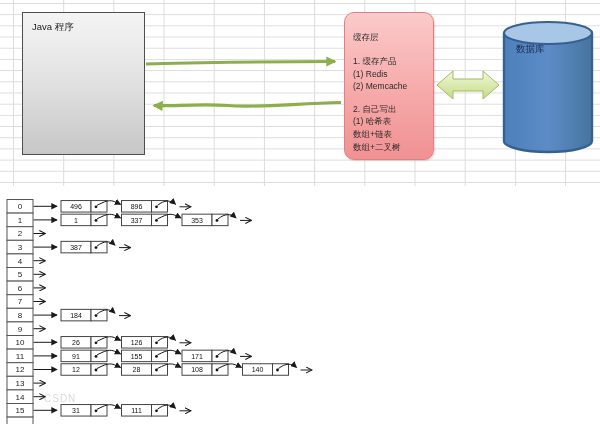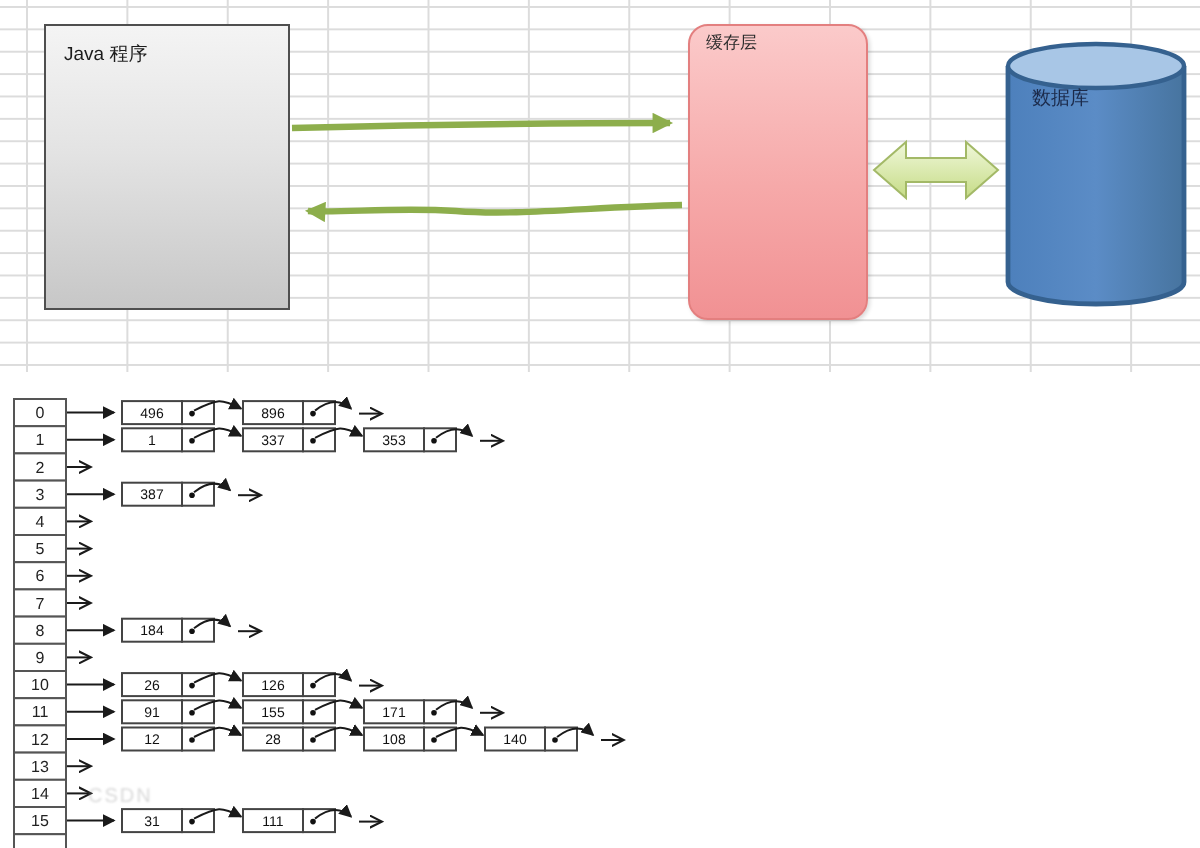--- a/index.html
+++ b/index.html
@@ -20,21 +20,21 @@
     position:absolute;left:22px;top:12px;width:123px;height:143px;
     background:linear-gradient(to bottom,#f4f4f4 0%,#e3e3e3 45%,#c7c7c7 100%);
     border:1.5px solid #4f4f4f;box-sizing:border-box;
   }
   .java-box .label{padding:8px 0 0 9px;font-size:9.5px;color:#1c1c1c;}
 
   .cache-box{
     position:absolute;left:344px;top:12px;width:90px;height:148px;
     background:linear-gradient(to bottom,#fbcaca 0%,#f6a9a9 55%,#f19193 100%);
     border:1px solid #e37f7f;border-radius:10px;box-sizing:border-box;
-    padding:2px 4px 0 8px;color:#2b2b2b;
+    padding:18px 4px 0 8px;color:#2b2b2b;
     box-shadow:1px 1px 2px rgba(0,0,0,0.15);
   }
   .cache-title{font-size:8.5px;line-height:13px;margin-bottom:11px;}
   .cache-line{font-size:8.5px;line-height:12.6px;white-space:nowrap;}
   .cache-line.empty{height:10px;}
 
   .overlay{position:absolute;left:0;top:0;width:600px;height:424px;}
   .ht-line{stroke:#1a1a1a;stroke-width:1;fill:none;}
   svg text{font-family:"Liberation Sans","DejaVu Sans",sans-serif;}
 
@@ -49,20 +49,30 @@
 <div id="stage">
 
   <div class="grid"></div>
 
   <div class="java-box">
     <div class="label">Java 程序</div>
   </div>
 
   <div class="cache-box">
     <div class="cache-title">缓存层</div>
+    <div id="cache-lines">
+        <div class="cache-line">1. 缓存产品</div>
+        <div class="cache-line">(1) Redis</div>
+        <div class="cache-line">(2) Memcache</div>
+        <div class="cache-line empty"></div>
+        <div class="cache-line">2. 自己写出</div>
+        <div class="cache-line">(1) 哈希表</div>
+        <div class="cache-line">数组+链表</div>
+        <div class="cache-line">数组+二叉树</div>
+      </div>
   </div>
 
   <svg class="overlay" width="600" height="424" viewBox="0 0 600 424">
     <defs>
       <marker id="mFill" viewBox="0 0 8 8" refX="7" refY="4" markerWidth="6.5" markerHeight="6.5" orient="auto">
         <path d="M0,0 L8,4 L0,8 Z" fill="#1a1a1a"></path>
       </marker>
       <marker id="mOpen" viewBox="0 0 8 8" refX="6.5" refY="4" markerWidth="7" markerHeight="7" orient="auto">
         <path d="M0,0.5 L7,4 L0,7.5" fill="none" stroke="#1a1a1a" stroke-width="1.2"></path>
       </marker>

